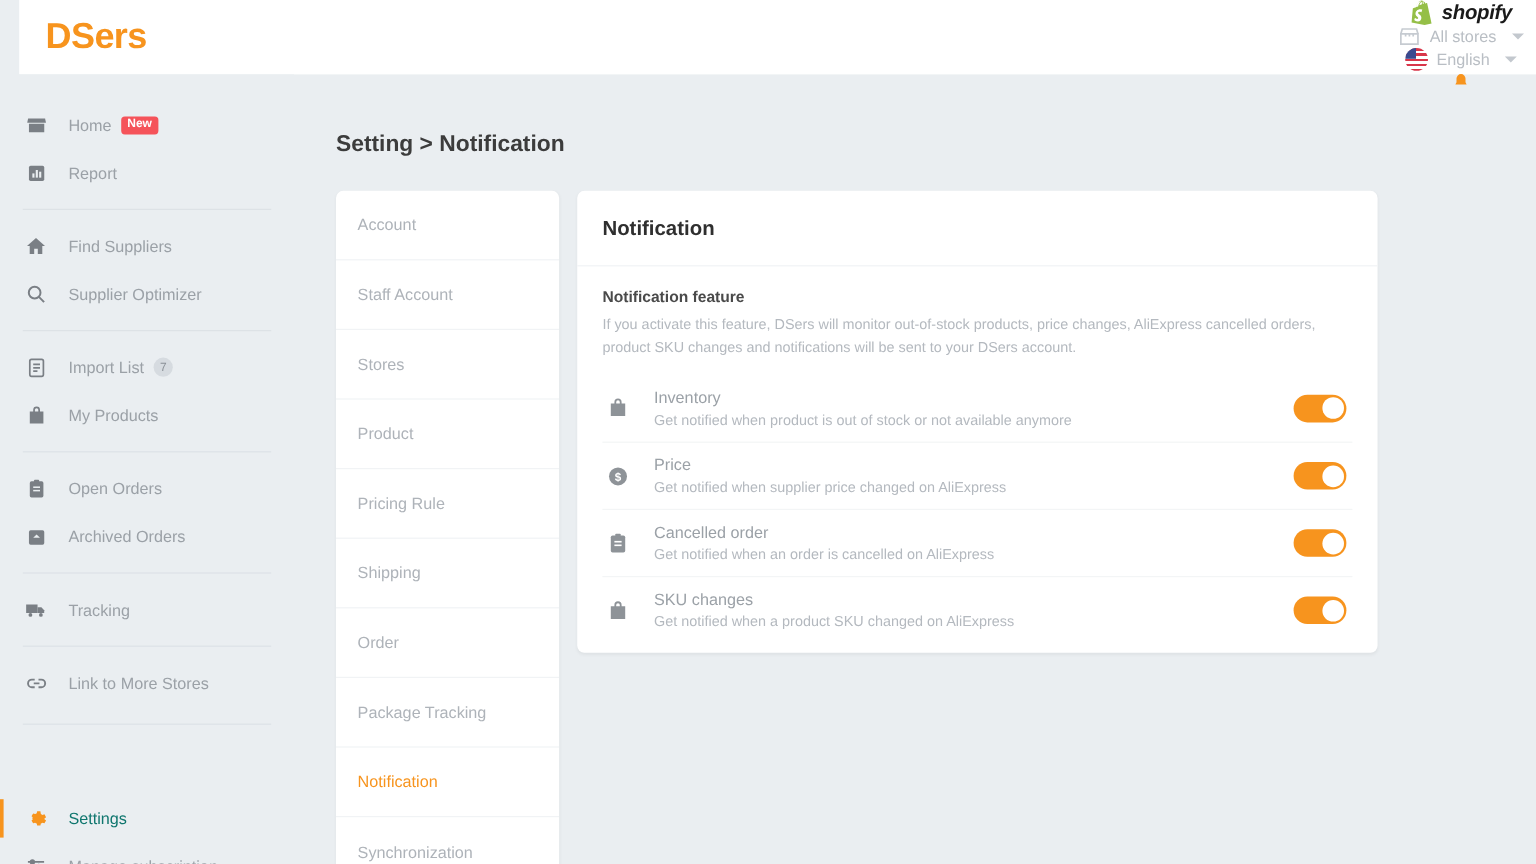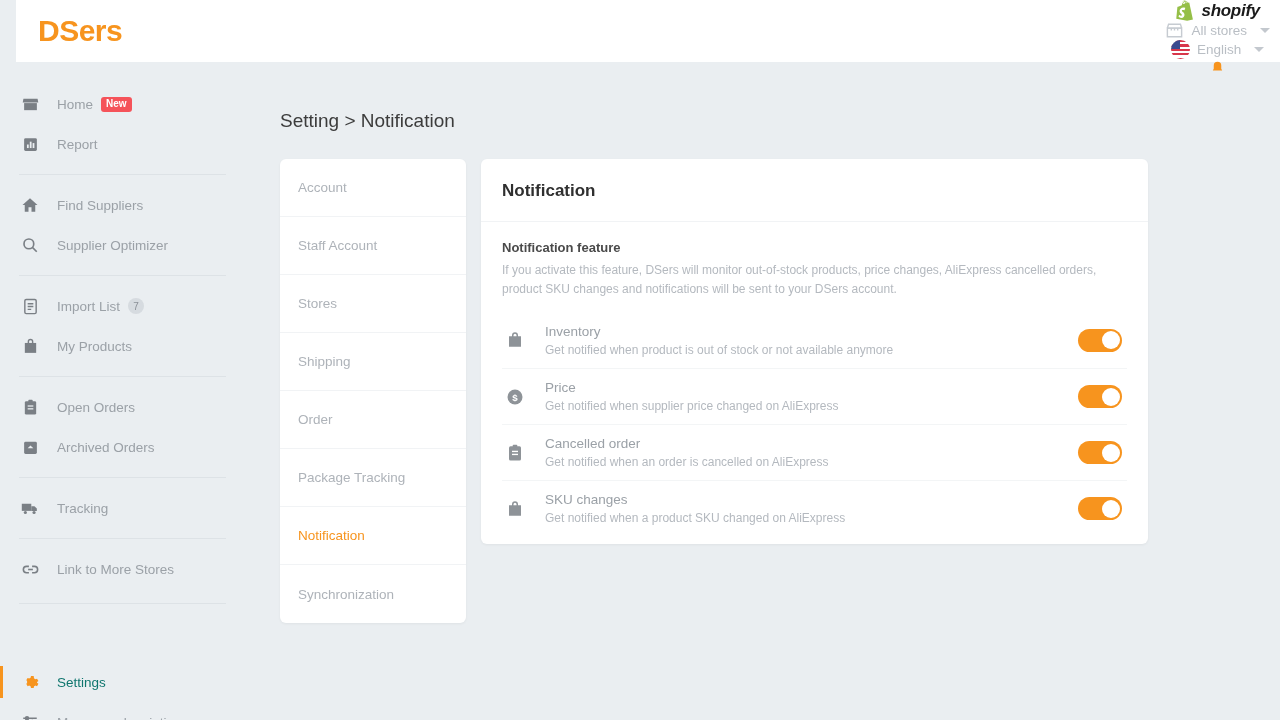--- a/index.html
+++ b/index.html
@@ -83,21 +83,21 @@
     font-size: 10px; border-radius: 50%;
     width: 16px; height: 16px;
     display: inline-flex; align-items: center; justify-content: center;
     margin-left: 8px;
   }
 
   
   .main { position: absolute; top: 62px; left: 245px; width: 1035px; height: 658px; }
   .breadcrumb {
     margin: 48px 0 0 35px;
-    font-size: 19px; font-weight: normal; color: #3c3c3c;
+    font-size: 19px; font-weight: bold; color: #3c3c3c;
   }
 
   .content-row { display: flex; margin: 27px 0 0 35px; }
 
   
   .tabs-card {
     width: 186px; background: #fff;
     border-radius: 6px; overflow: hidden;
     box-shadow: 0 1px 3px rgba(0,0,0,0.05);
     flex: none; align-self: flex-start;
@@ -345,20 +345,22 @@
 <div class="main">
 
   <div class="breadcrumb">Setting &gt; Notification</div>
 
   <div class="content-row">
 
     <div class="tabs-card">
       <div class="tab-item">Account</div>
       <div class="tab-item">Staff Account</div>
       <div class="tab-item">Stores</div>
+      <div class="tab-item">Product</div>
+      <div class="tab-item">Pricing Rule</div>
       <div class="tab-item">Shipping</div>
       <div class="tab-item">Order</div>
       <div class="tab-item">Package Tracking</div>
       <div class="tab-item active">Notification</div>
       <div class="tab-item">Synchronization</div>
     </div>
 
     <div class="panel">
       <div class="panel-title">Notification</div>
 

